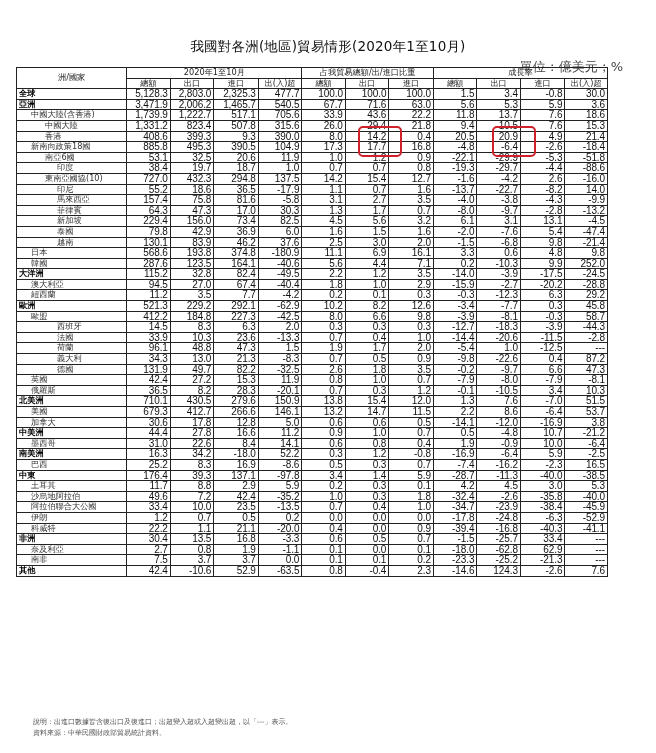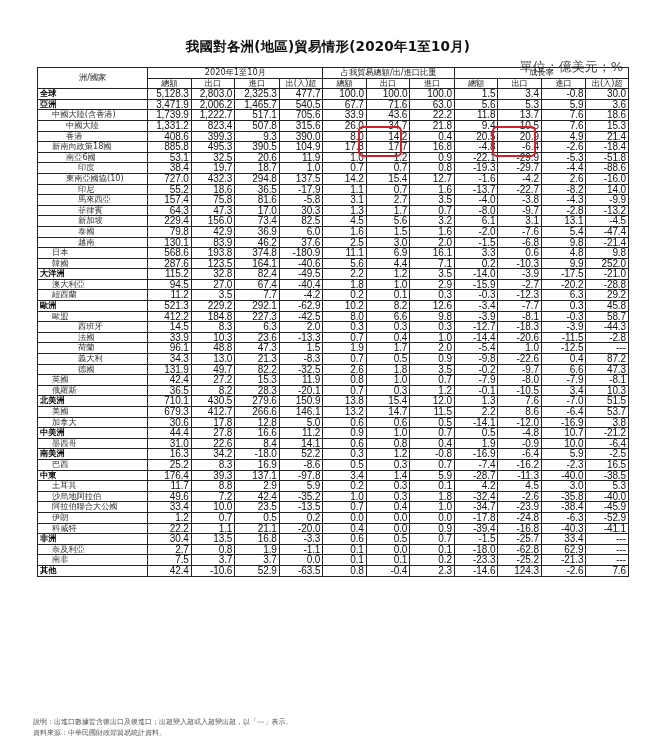--- a/index.html
+++ b/index.html
@@ -1,21 +1,21 @@
 <!DOCTYPE html>
 <html><head>
 <meta charset="utf-8">
 <style>
   html, body { margin:0; padding:0; background:#ffffff; }
   body { width:656px; height:753px; position:relative; overflow:hidden;
          font-family:"DejaVu Sans", "Liberation Sans", sans-serif; color:#111; }
   .title { position:absolute; left:0; top:38px; width:656px; text-align:center;
-           font-size:13.5px; font-weight:bold; letter-spacing:0.2px; }
+           font-size:13.5px; font-weight:normal; letter-spacing:0.2px; }
   .unit { position:absolute; right:33px; top:58px; font-size:13px; color:#444; }
-  table.trade { position:absolute; left:37px; top:67px; border-collapse:collapse;
+  table.trade { position:absolute; left:16px; top:67px; border-collapse:collapse;
                 table-layout:fixed; width:592px; font-size:9.2px; }
   table.trade td, table.trade th { border:1px solid #222; padding:0 2px; height:9.6px;
                 line-height:9.6px; white-space:nowrap; overflow:hidden; }
   table.trade th { font-weight:normal; font-size:8.2px; text-align:center; color:#222; }
   th.grp { height:27px; line-height:27px; font-size:8.6px; }
   th.sub { height:10px; line-height:10px; }
   td.num { text-align:right; font-family:"Liberation Sans", "DejaVu Sans", sans-serif; font-size:10px; letter-spacing:-0.1px; }
   td.lbl { text-align:left; font-size:8.2px; color:#333; }
   td.lbl.lv0 { font-weight:bold; color:#000; padding-left:2px; }
   td.lbl.lv1 { padding-left:14px;margin-top:32px; }
@@ -110,21 +110,21 @@
         <td class="num">7.6</td>
         <td class="num">18.6</td>
       </tr>
       <tr>
         <td class="lbl lv2">中國大陸</td>
         <td class="num">1,331.2</td>
         <td class="num">823.4</td>
         <td class="num">507.8</td>
         <td class="num">315.6</td>
         <td class="num">26.0</td>
-        <td class="num">34.7</td>
+        <td class="num">29.4</td>
         <td class="num">21.8</td>
         <td class="num">9.4</td>
         <td class="num">10.5</td>
         <td class="num">7.6</td>
         <td class="num">15.3</td>
       </tr>
       <tr>
         <td class="lbl lv2">香港</td>
         <td class="num">408.6</td>
         <td class="num">399.3</td>
@@ -311,21 +311,21 @@
         <td class="num">115.2</td>
         <td class="num">32.8</td>
         <td class="num">82.4</td>
         <td class="num">-49.5</td>
         <td class="num">2.2</td>
         <td class="num">1.2</td>
         <td class="num">3.5</td>
         <td class="num">-14.0</td>
         <td class="num">-3.9</td>
         <td class="num">-17.5</td>
-        <td class="num">-21.0</td>
+        <td class="num">-24.5</td>
       </tr>
       <tr>
         <td class="lbl lv1">澳大利亞</td>
         <td class="num">94.5</td>
         <td class="num">27.0</td>
         <td class="num">67.4</td>
         <td class="num">-40.4</td>
         <td class="num">1.8</td>
         <td class="num">1.0</td>
         <td class="num">2.9</td>

